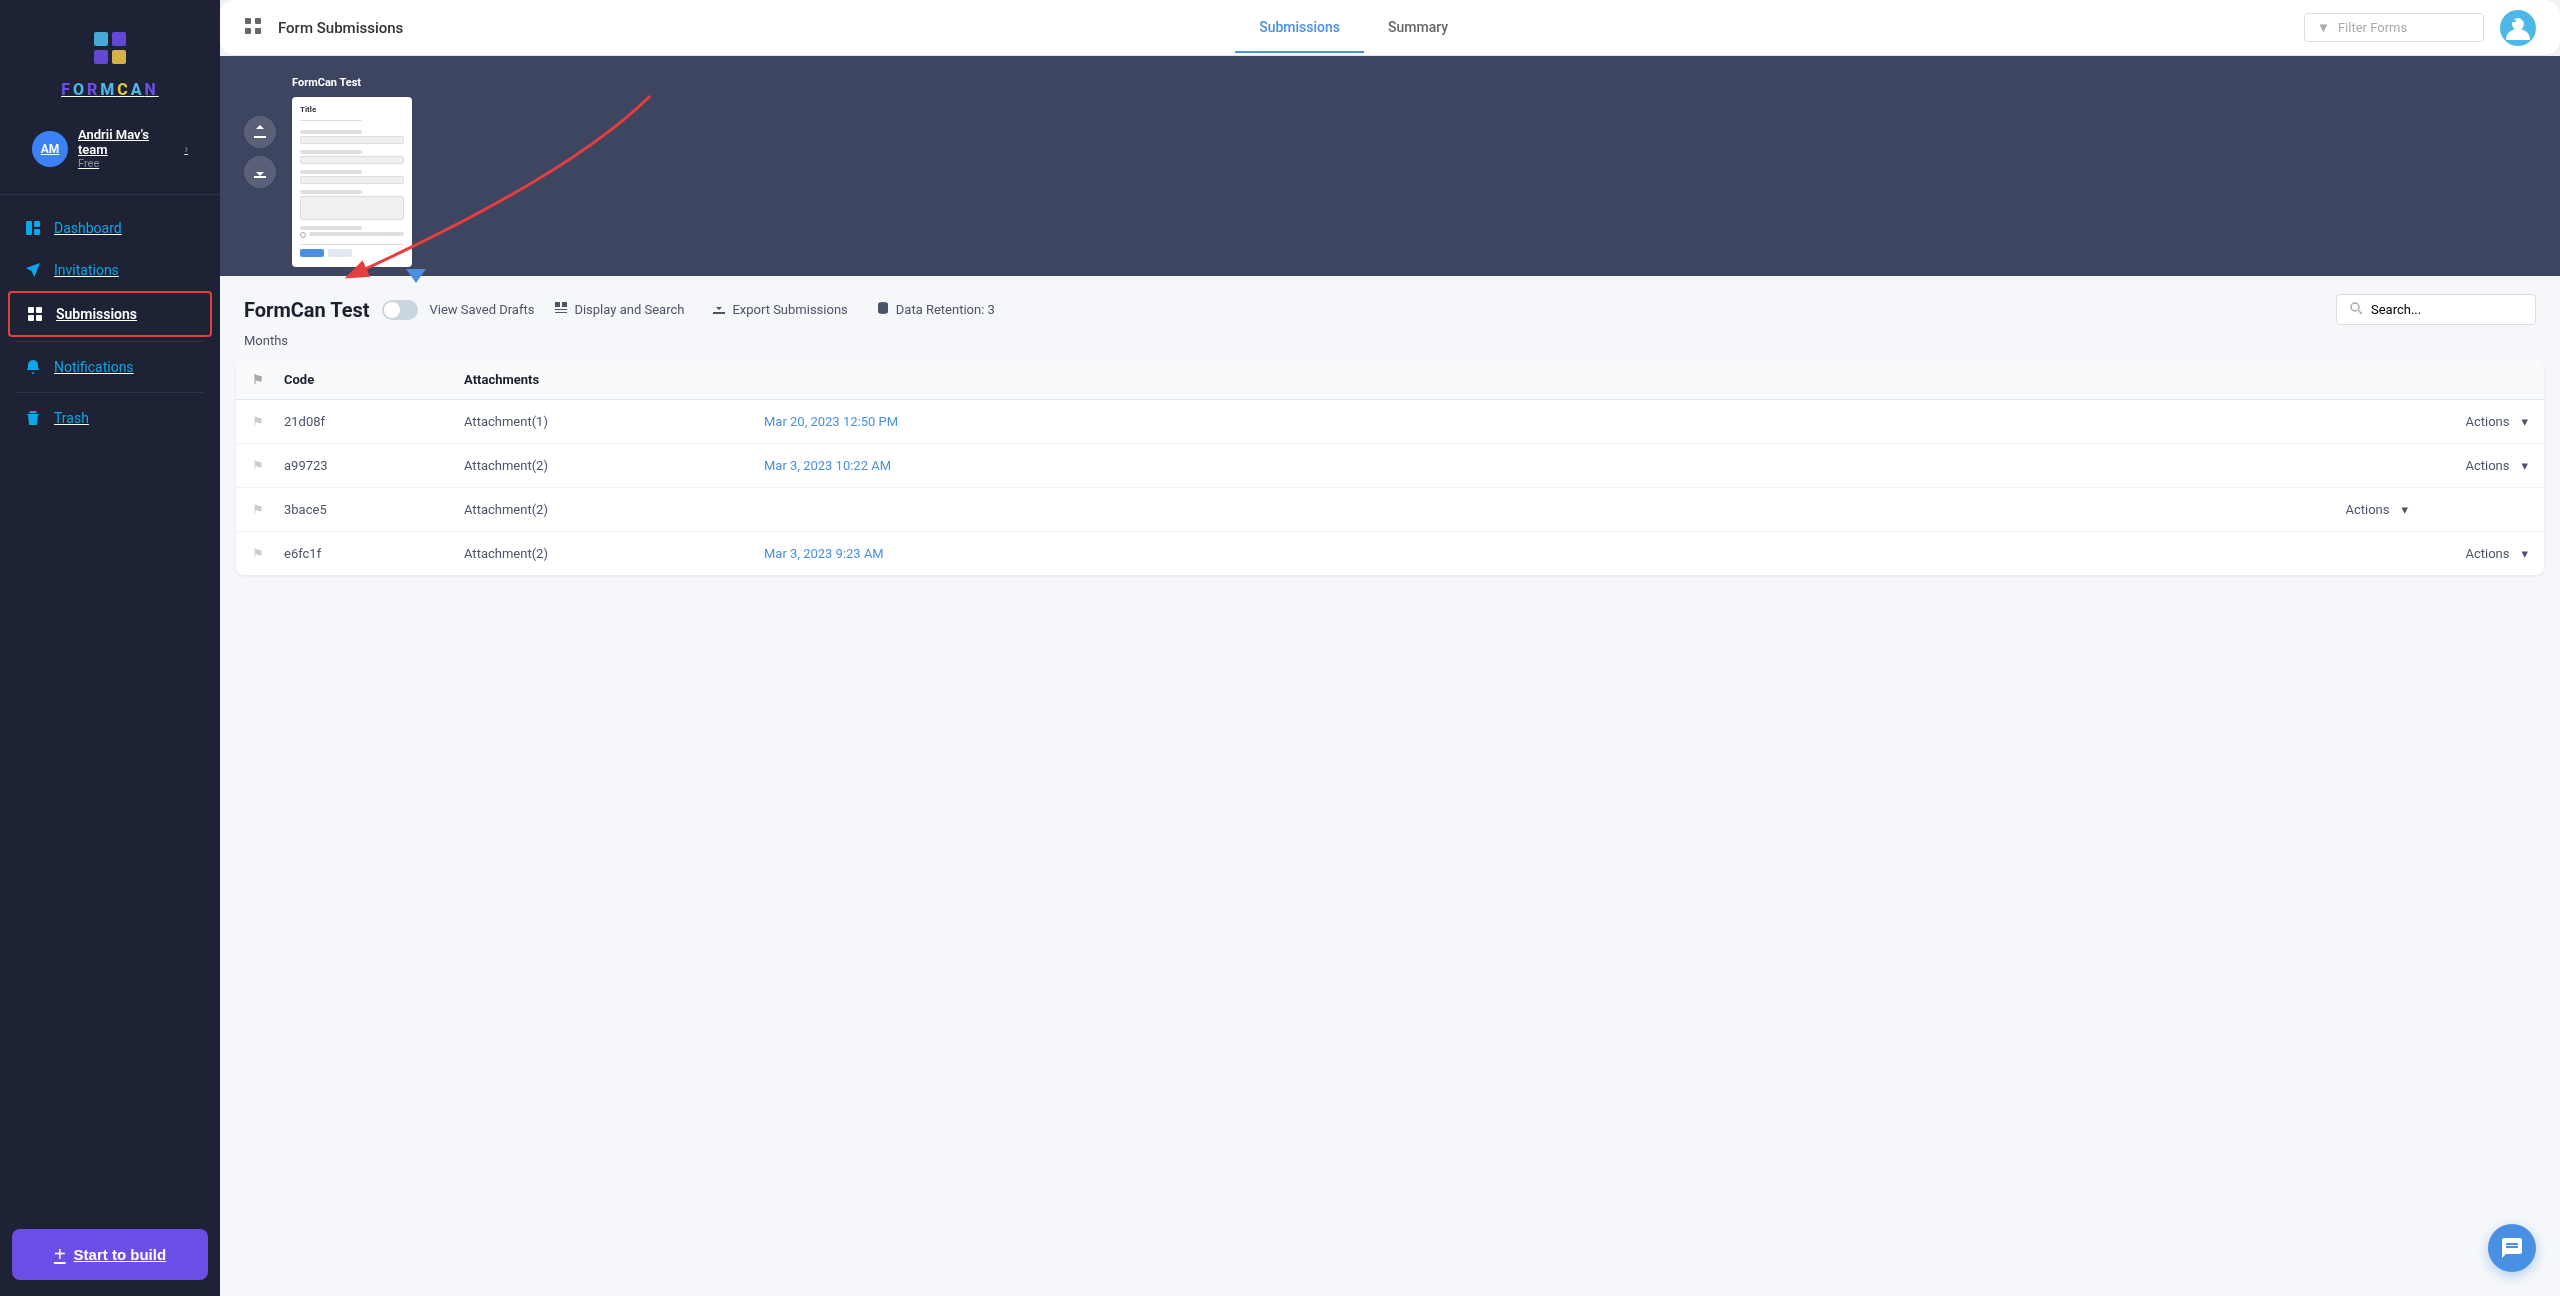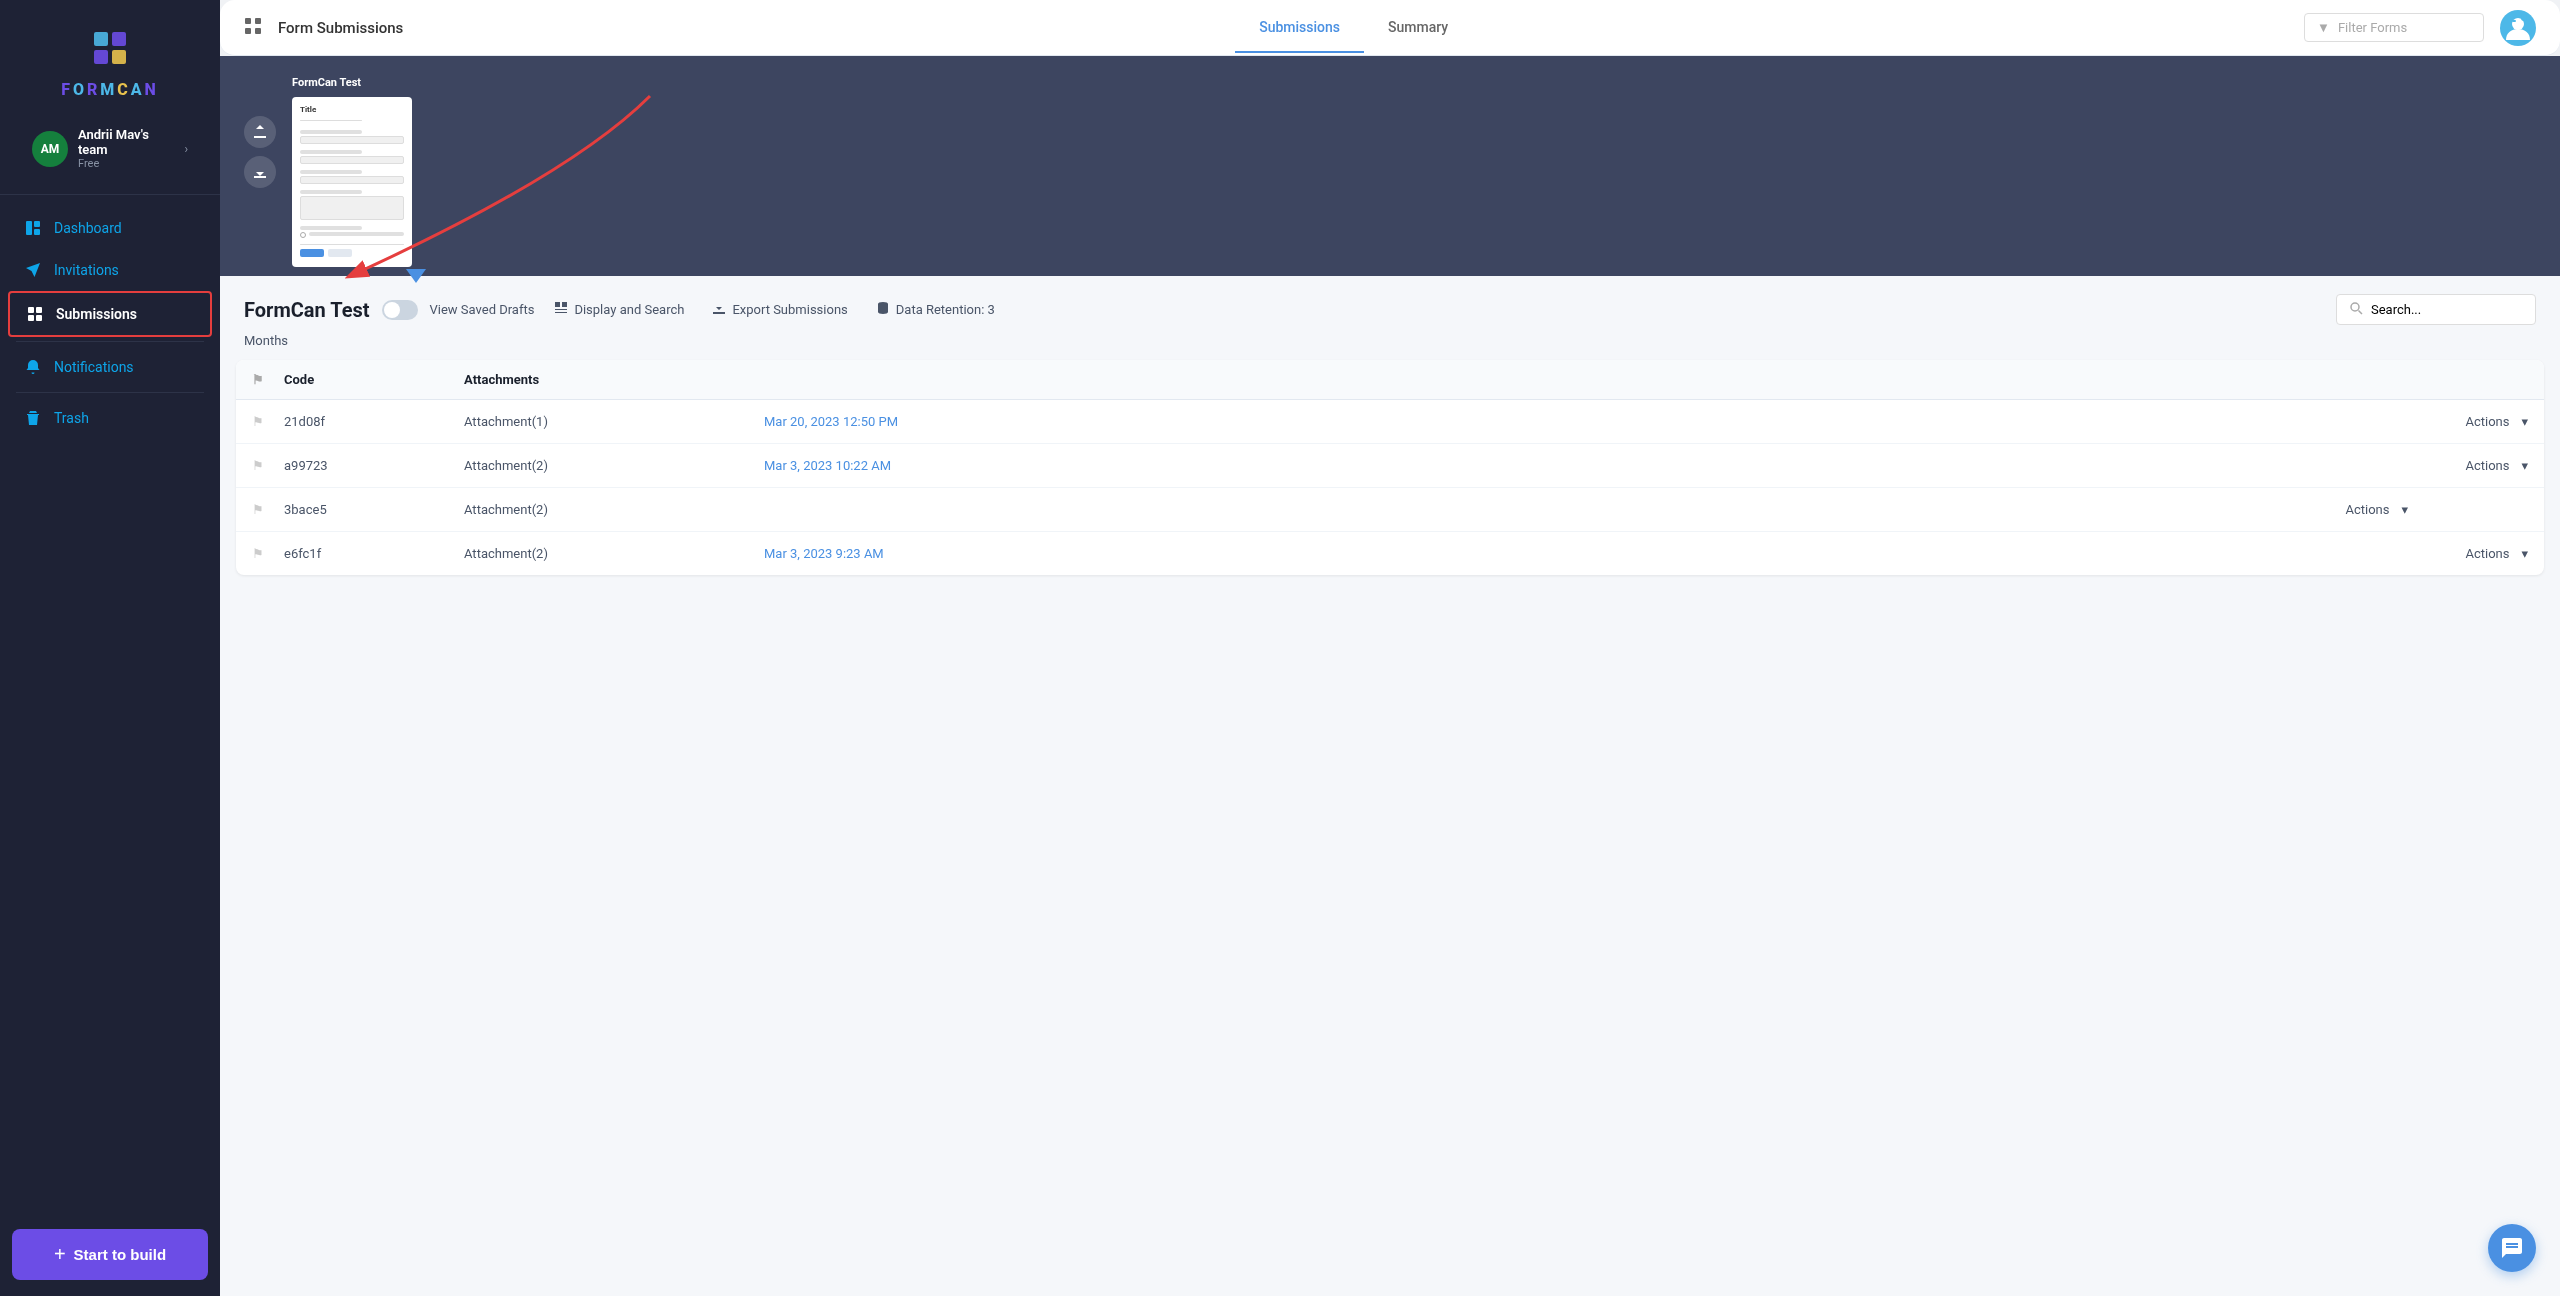--- a/index.html
+++ b/index.html
@@ -7,20 +7,21 @@
 
     
     .sidebar {
       width: 220px;
       min-width: 220px;
       background: #1e2235;
       display: flex;
       flex-direction: column;
       height: 100vh;
       color: #fff;
+      text-decoration: underline;
     }
 
     .sidebar-logo {
       padding: 24px 20px 16px;
       display: flex;
       flex-direction: column;
       align-items: center;
       gap: 8px;
     }
 
@@ -29,21 +30,21 @@
       align-items: center;
       gap: 10px;
       padding: 12px 20px;
       margin: 0 12px 8px;
     }
 
     .team-avatar {
       width: 36px;
       height: 36px;
       border-radius: 50%;
-      background: #15803d;
+      background: #3b82f6;
       display: flex;
       align-items: center;
       justify-content: center;
       font-size: 12px;
       font-weight: 700;
       color: #fff;
       flex-shrink: 0;
     }
 
     .team-info { flex: 1; }

